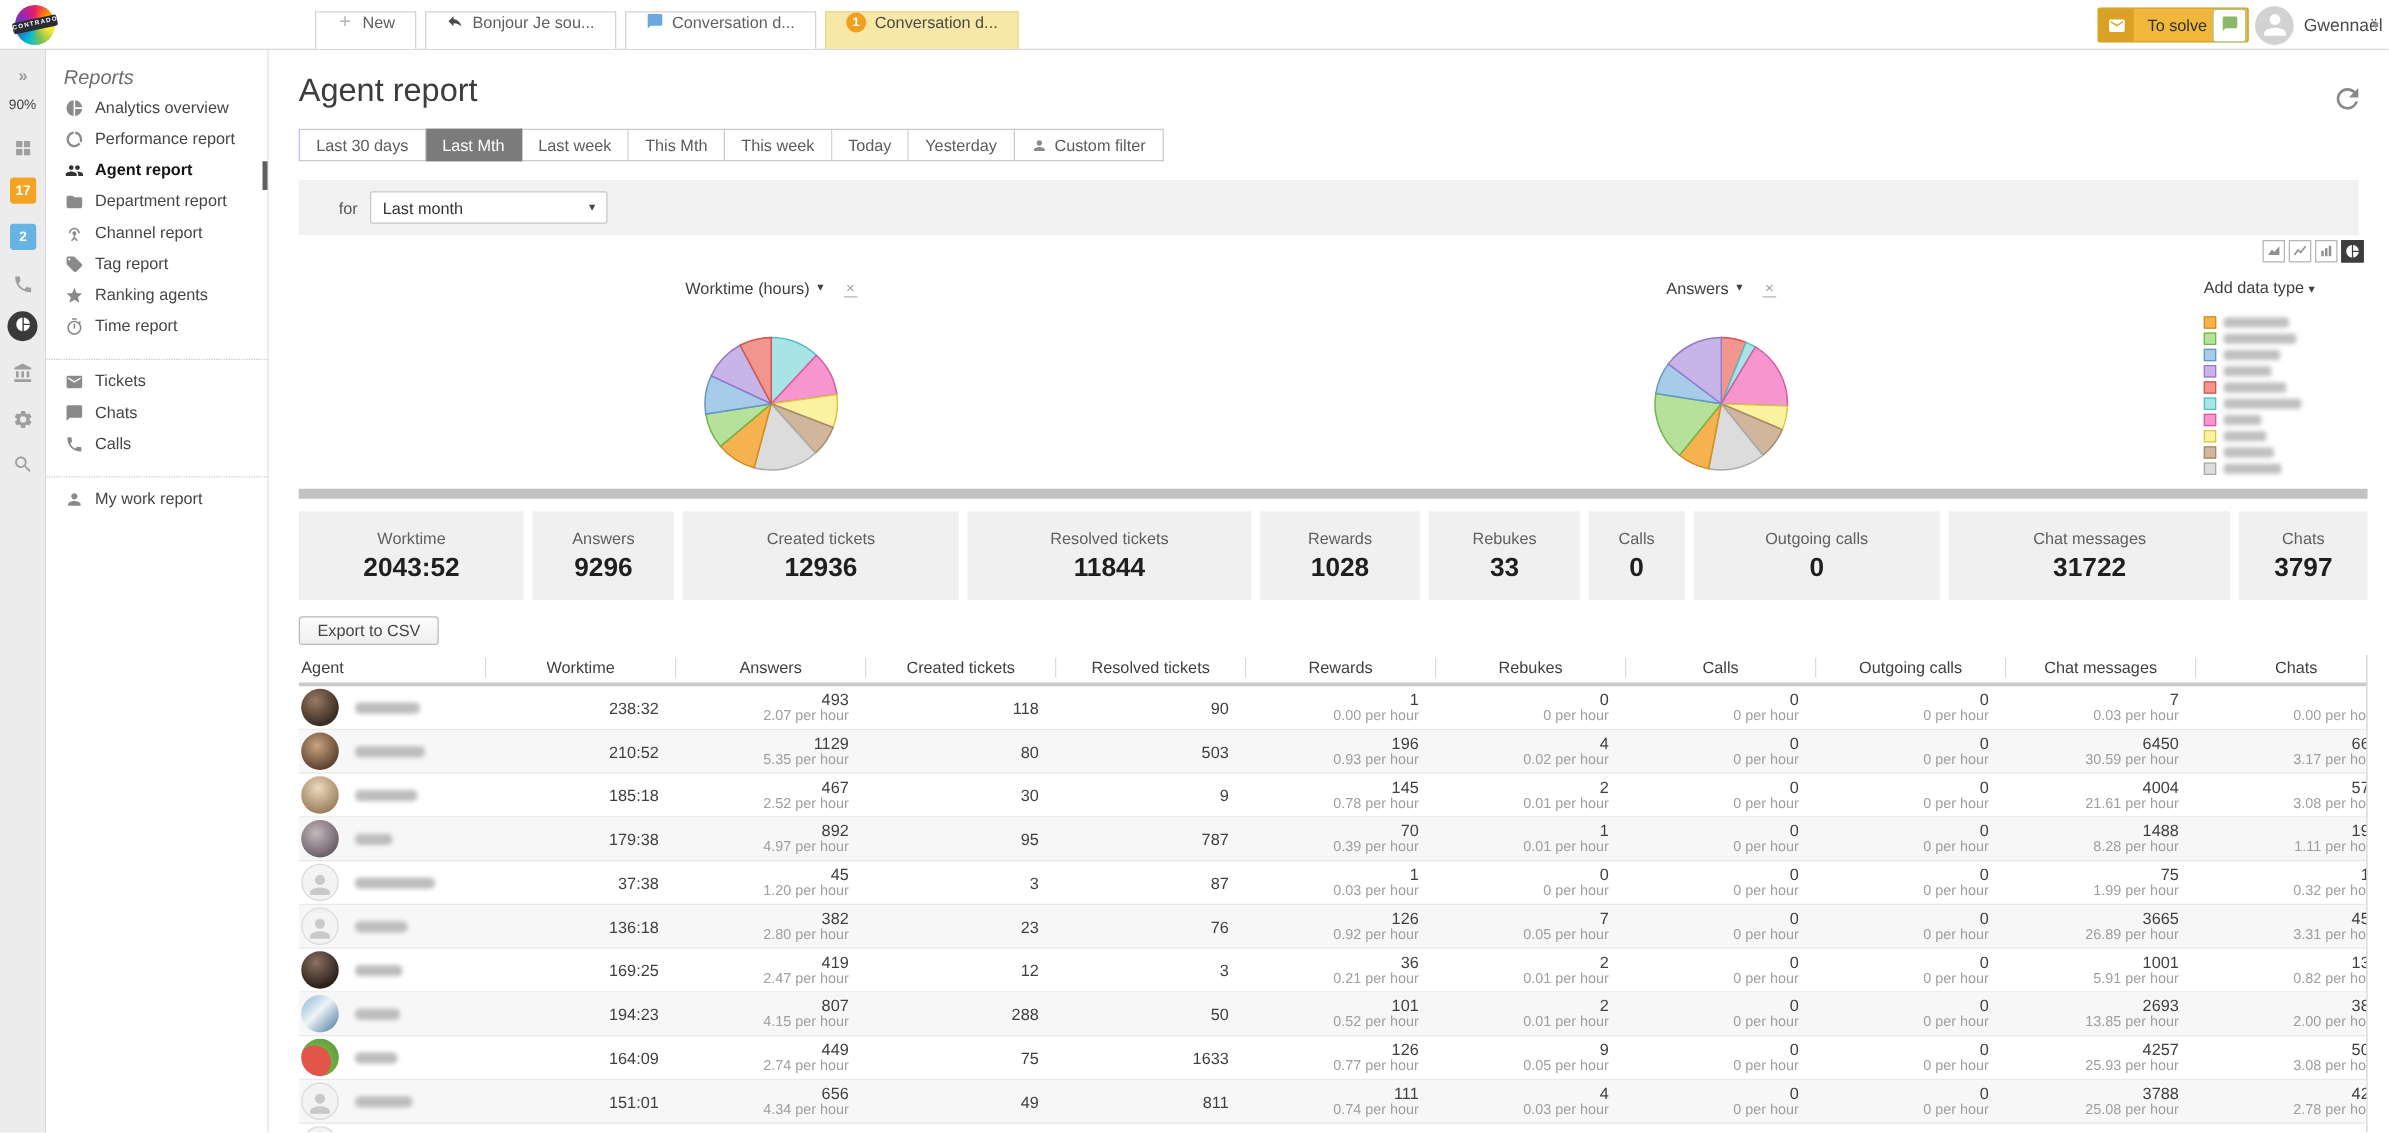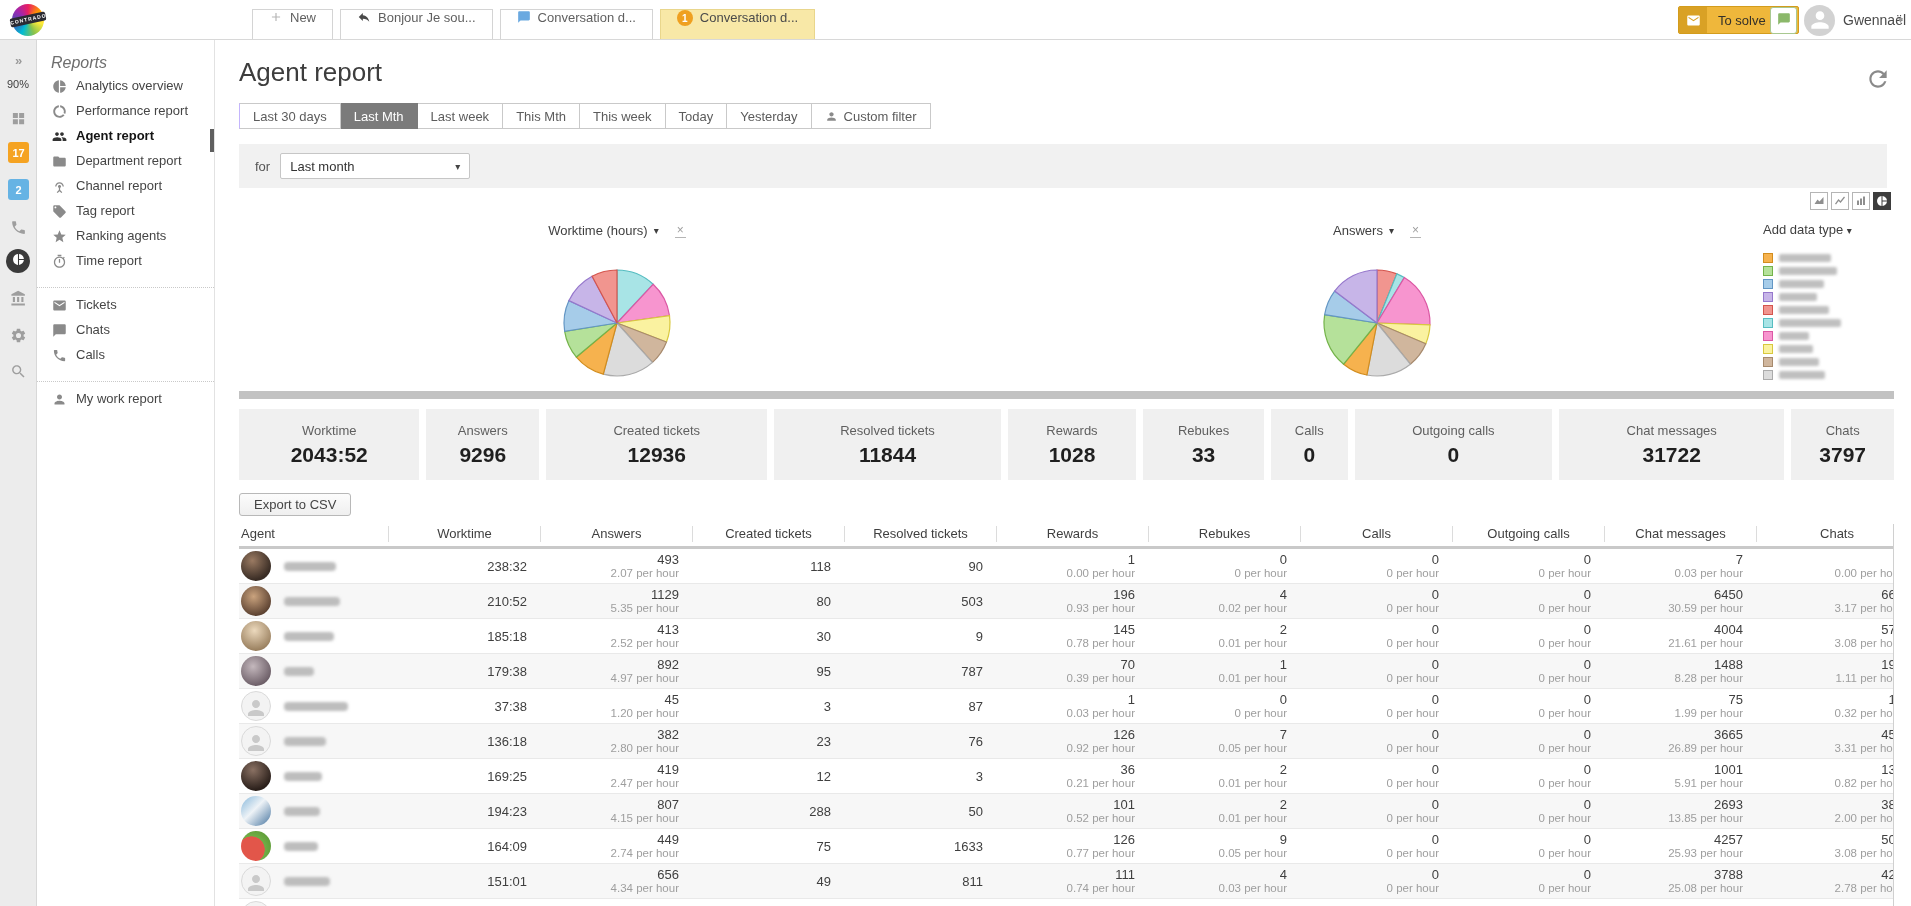--- a/index.html
+++ b/index.html
@@ -65,21 +65,21 @@
   .refresh { position:absolute; right:20px; top:26px; width:26px; height:26px; cursor:pointer; }
 
   .ftabs { position:absolute; left:24px; top:63px; display:flex; }
   .ftab { height:26px; padding:0 13px; border:1px solid #c9c9c9; border-left:none; background:#fff;
     font-size:13px; color:#5c5c5c; display:flex; align-items:center; gap:6px; cursor:pointer; white-space:nowrap; }
   .ftab:first-child { border-left:1px solid #c4b5fd; }
   .ftab.active { background:#7b7b7b; border-color:#7b7b7b; color:#fff; }
 
   .band { position:absolute; left:24px; right:24px; top:104px; height:44px; background:#f1f1f1;
     display:flex; align-items:center; padding-left:16px; gap:10px; }
-  .band-label { color:#555; }
+  .band-label { color:#555;margin-left:16px; }
   .period-select { width:190px; height:26px; background:#fff; border:1px solid #c6c6c6; border-radius:2px;
     display:flex; align-items:center; justify-content:space-between; padding:0 9px; color:#333; cursor:pointer; }
   .period-select .caret { color:#444; font-size:10px; }
 
   .chart-type-bar { position:absolute; right:20px; top:152px; display:flex; gap:3px; }
   .ct-btn { width:18px; height:18px; border:1px solid #b5b5b5; background:#fff; display:flex;
     align-items:center; justify-content:center; cursor:pointer; }
   .ct-btn.active { background:#3d3d3d; border-color:#3d3d3d; }
 
   .pie-block { position:absolute; width:260px; text-align:center; }
@@ -655,21 +655,21 @@
           </div>
           <div class="trow">
             <div class="cell-agent">
               <div class="avatar av-photo-3"></div>
               <div class="name-bar" style="width: 50px;"></div>
             </div>
             <div class="cell">
               <div class="v1">185:18</div>
             </div>
             <div class="cell">
-              <div class="v1">413</div>
+              <div class="v1">467</div>
               <div class="v2">2.52 per hour</div>
             </div>
             <div class="cell">
               <div class="v1">30</div>
             </div>
             <div class="cell">
               <div class="v1">9</div>
             </div>
             <div class="cell">
               <div class="v1">145</div>

